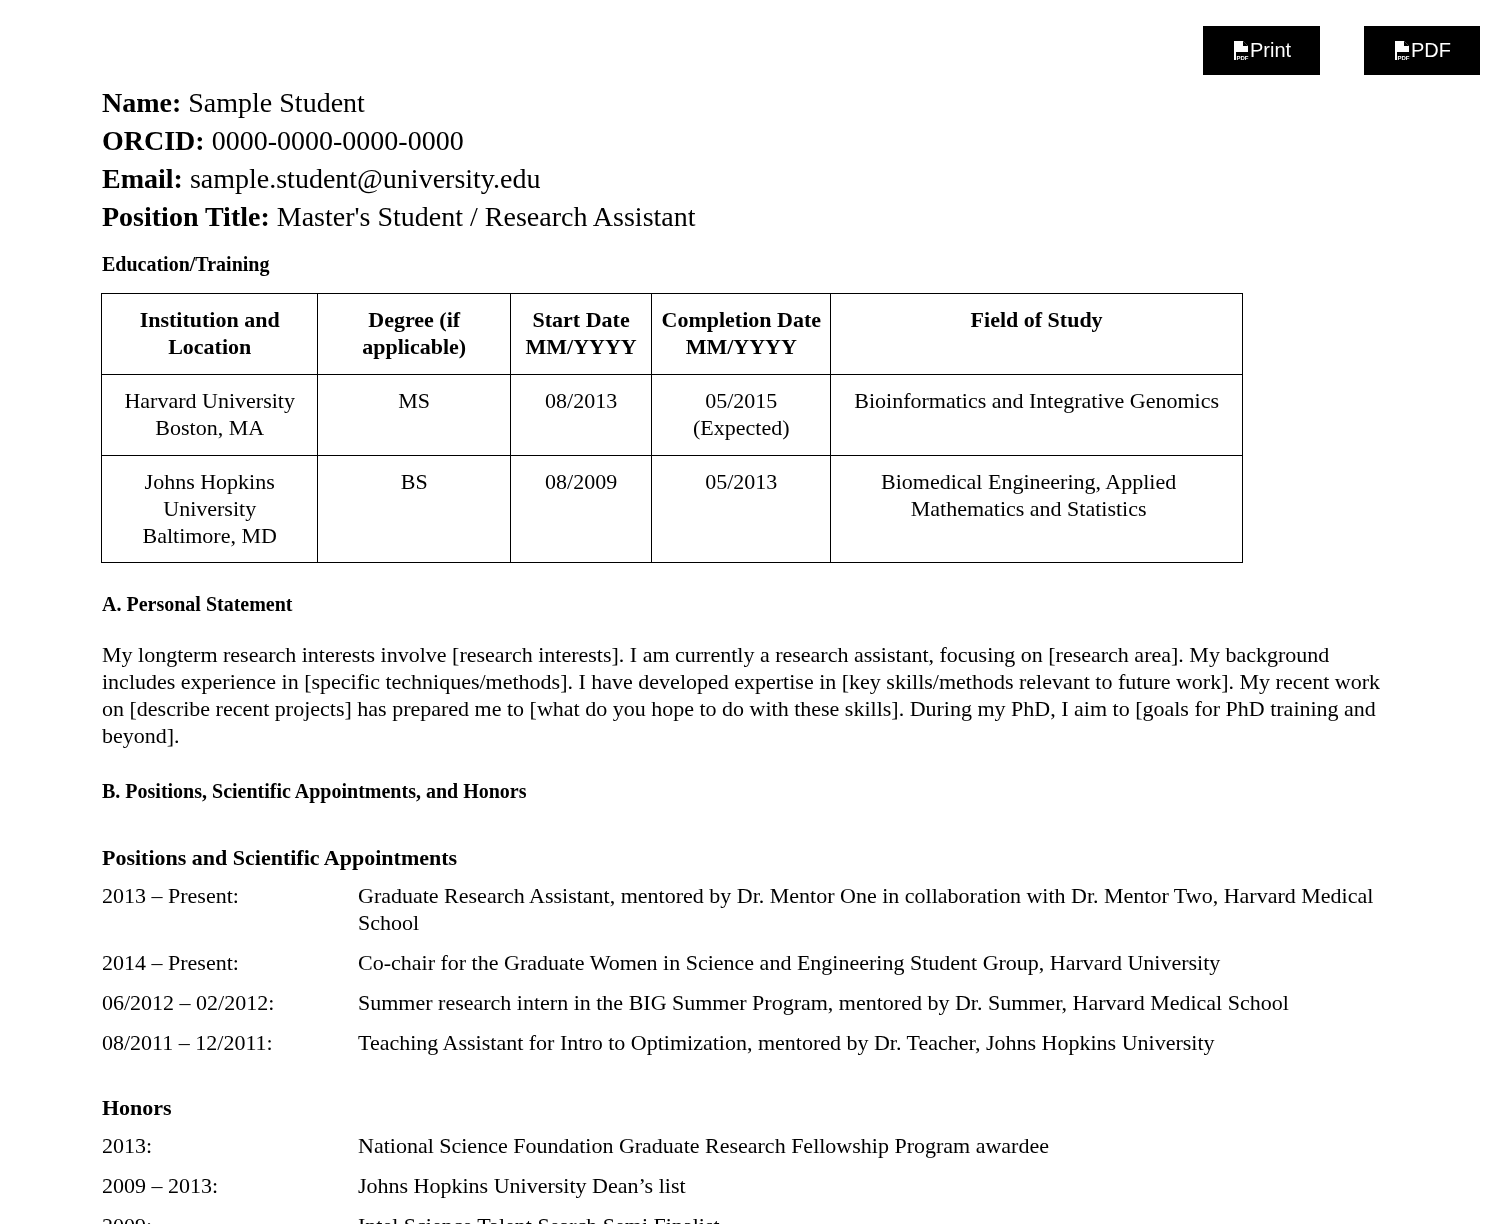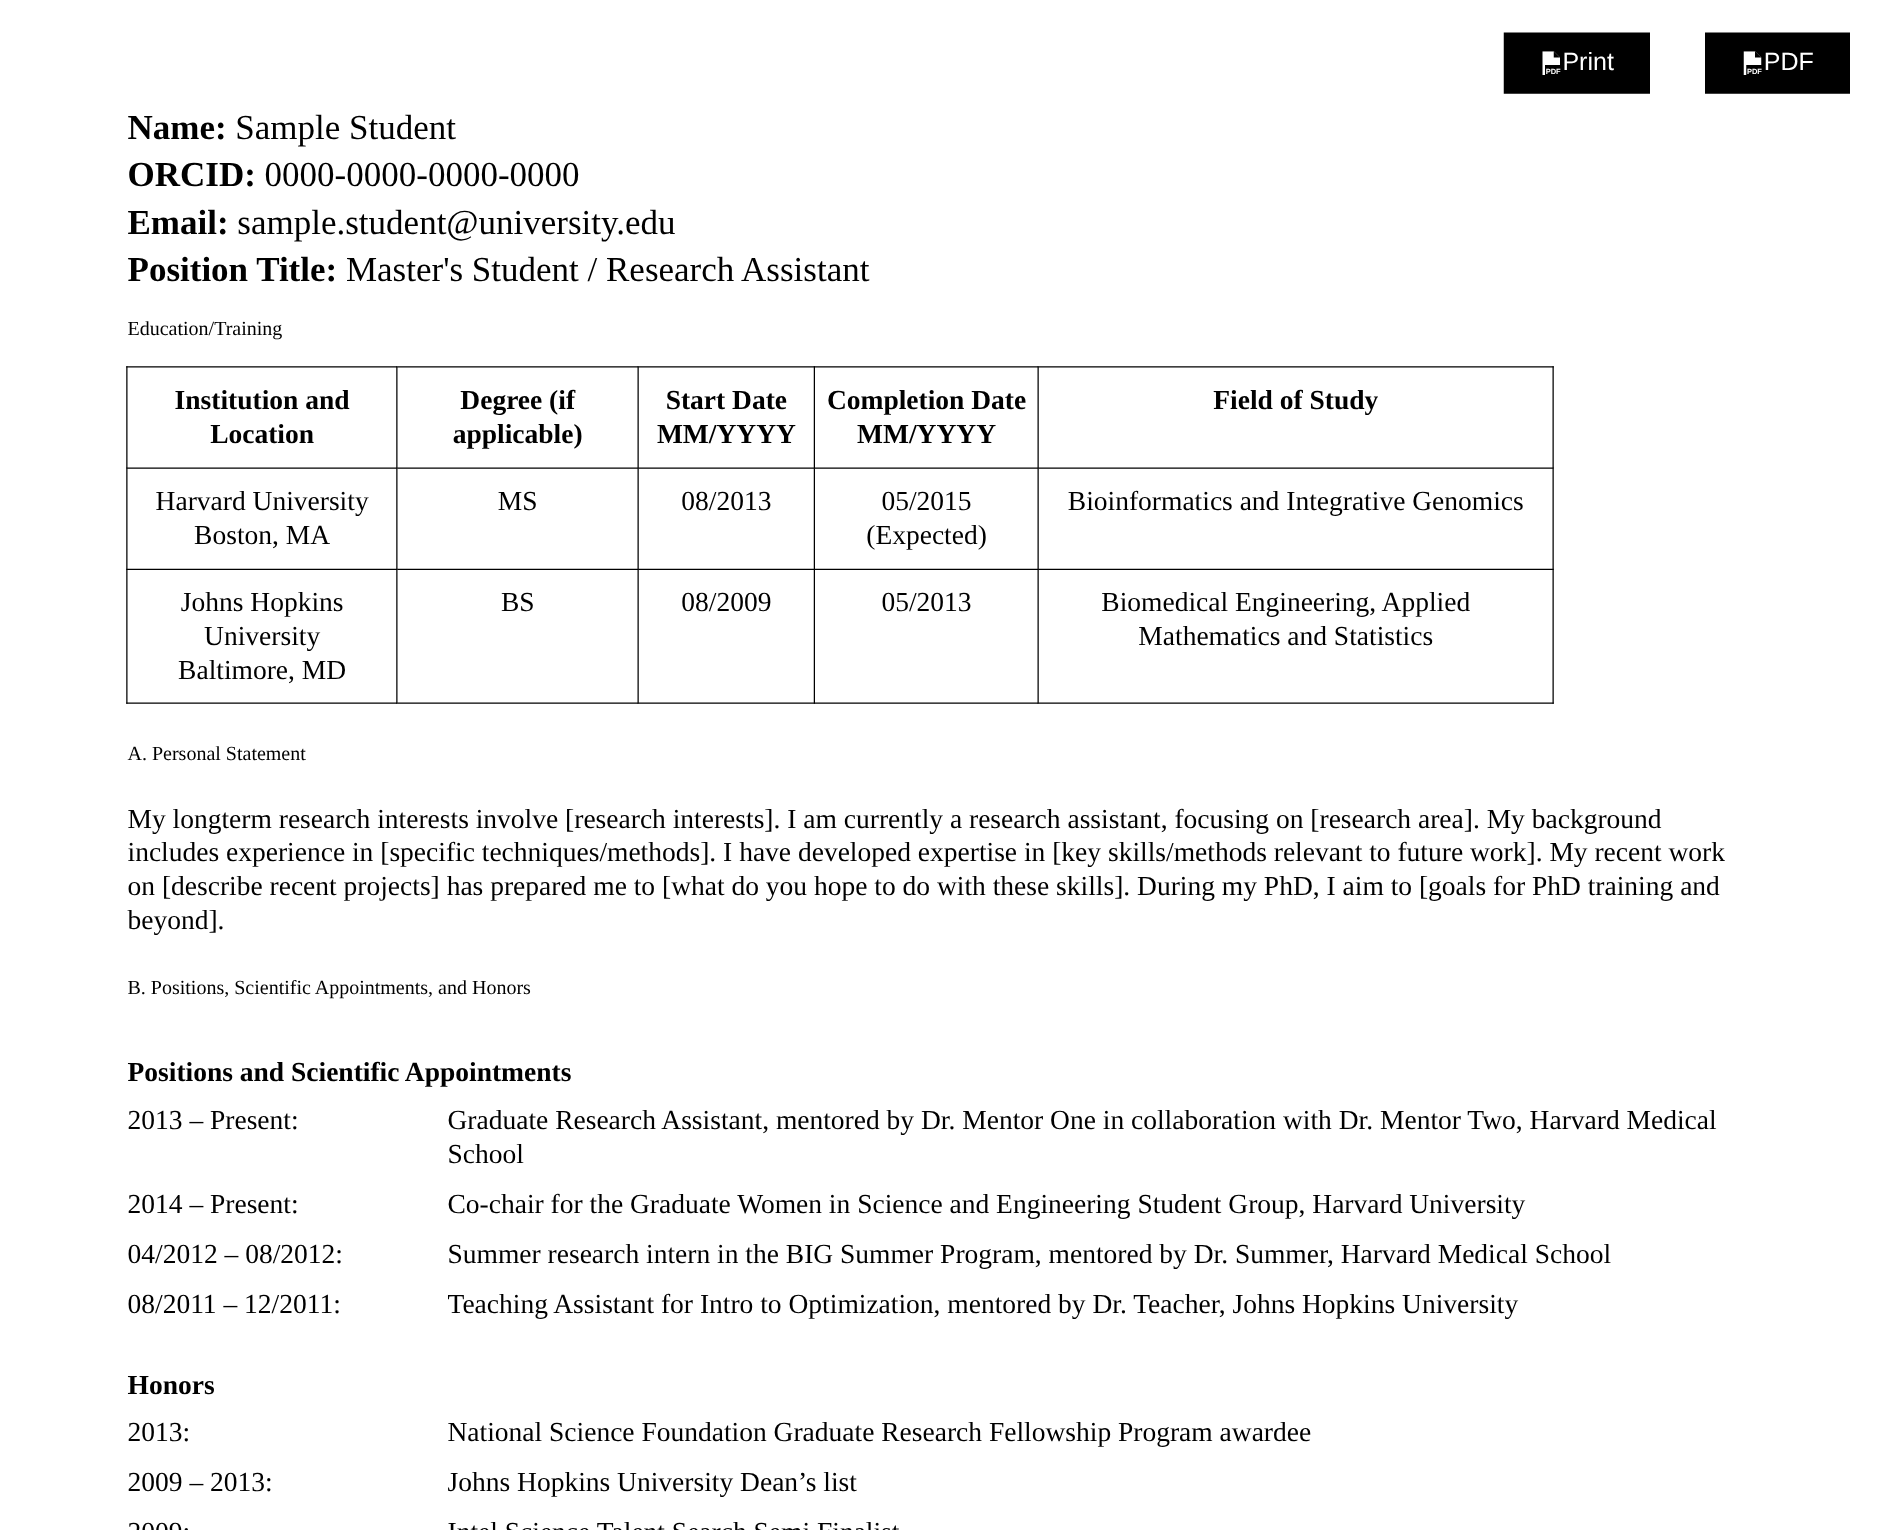--- a/index.html
+++ b/index.html
@@ -28,22 +28,22 @@
     .btn-print { left: 1203px; width: 117px; }
     .btn-pdf { left: 1364px; width: 116px; }
     .file-icon { width: 18px; height: 20px; display: inline-block; }
 
     .content { position: absolute; left: 102px; top: 84px; width: 1305px; }
 
     .info-line { font-size: 28px; line-height: 38px; height: 38px; white-space: nowrap; }
     .info-line b { font-weight: bold; }
 
     h2.section {
-      font-size: 16px;
-      font-weight: normal;
+      font-size: 20px;
+      font-weight: bold;
       line-height: 30px;
     }
     h3.subsection {
       font-size: 22px;
       font-weight: bold;
       line-height: 28px;
       margin-top: 38px;
     }
 
     .edu-title { margin-top: 13px; }
@@ -184,21 +184,21 @@
   <div class="positions">
     <div class="entry">
       <span class="date">2013 – Present:</span>
       <span class="desc">Graduate Research Assistant, mentored by Dr. Mentor One in collaboration with Dr. Mentor Two, Harvard Medical School</span>
     </div>
     <div class="entry">
       <span class="date">2014 – Present:</span>
       <span class="desc">Co-chair for the Graduate Women in Science and Engineering Student Group, Harvard University</span>
     </div>
     <div class="entry">
-      <span class="date">04/2012 – 08/2012:</span>
+      <span class="date">06/2012 – 02/2012:</span>
       <span class="desc">Summer research intern in the BIG Summer Program, mentored by Dr. Summer, Harvard Medical School</span>
     </div>
     <div class="entry">
       <span class="date">08/2011 – 12/2011:</span>
       <span class="desc">Teaching Assistant for Intro to Optimization, mentored by Dr. Teacher, Johns Hopkins University</span>
     </div>
   </div>
 
   <h3 class="subsection honors-title">Honors</h3>
   <div class="honors">

